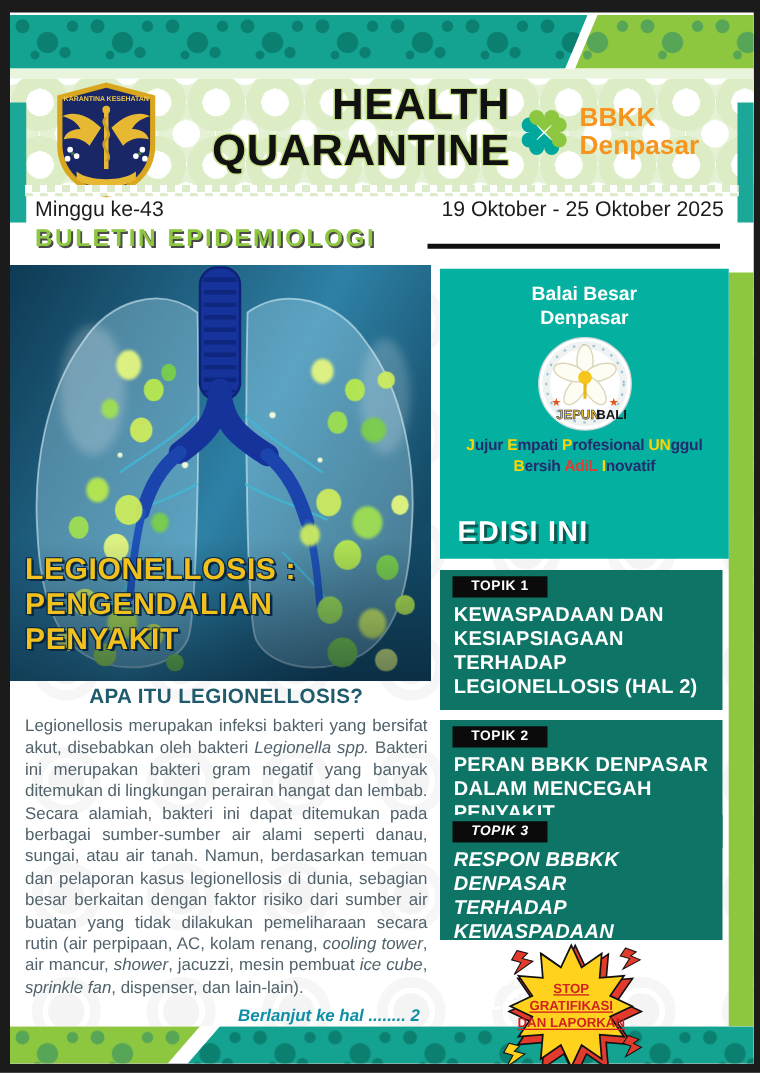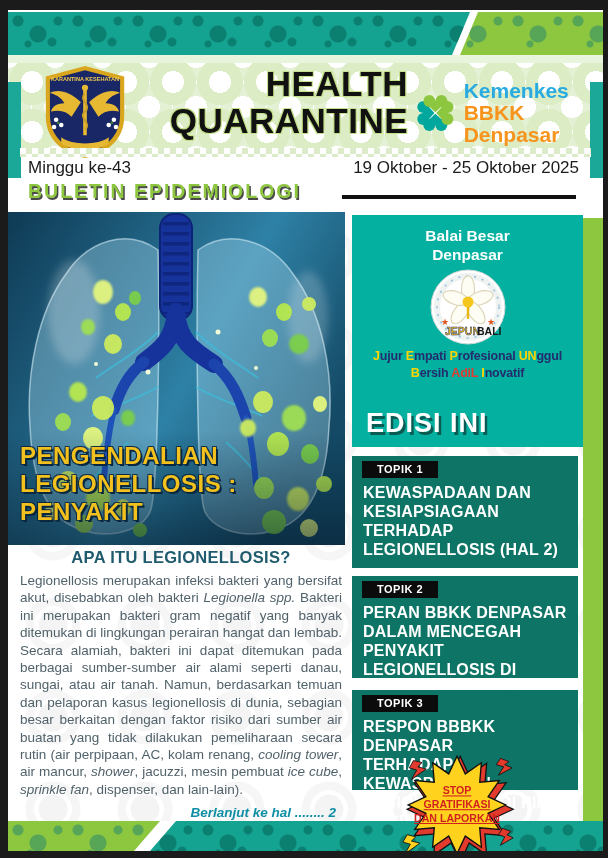--- a/index.html
+++ b/index.html
@@ -91,27 +91,27 @@
     color:var(--continuation-teal);padding-right:6px;}
 
   
   #lime-strip{position:absolute;left:575px;top:208px;width:20px;height:603px;background:var(--lime);}
   #org-box{position:absolute;left:344px;top:205px;width:231px;height:232px;background:var(--sidebar-teal);
     text-align:center;color:#fff;}
   #org-name{margin-top:11px;font-size:15.5px;font-weight:800;line-height:19px;}
   #jepun-logo{margin:5px auto 3px auto;width:76px;height:76px;}
   .motto-line{font-size:12.5px;font-weight:800;letter-spacing:-0.2px;line-height:17px;}
   .seg-y{color:var(--motto-yellow);} .seg-n{color:var(--motto-navy);} .seg-r{color:var(--motto-red);}
-  #edition-label{position:absolute;left:14px;bottom:8px;font-size:27px;font-weight:800;letter-spacing:1px;
+  #edition-label{position:absolute;left:14px;bottom:8px;font-size:23px;font-weight:800;letter-spacing:1px;
     color:#ffffff;text-shadow:2.5px 2.5px 0 rgba(20,20,20,.55);}
 
   .topic-box{position:absolute;left:344px;width:226px;background:var(--topic-teal);color:#fff;}
   #topic-1{top:446px;height:112px;}
   #topic-2{top:566px;height:102px;}
-  #topic-3{top:680px;height:100px;}
+  #topic-3{top:642px;height:100px;font-style:italic;}
   .topic-label{display:inline-block;margin:5px 0 5px 10px;padding:2px 15px 3px 15px;background:#0b0b0b;
     font-size:11px;font-weight:800;letter-spacing:0.5px;}
   .topic-title{padding:0 6px 8px 11px;font-size:16px;font-weight:800;line-height:19px;letter-spacing:0.2px;
     white-space:pre-line;}
 
   #sticker{position:absolute;left:390px;top:742px;width:118px;height:104px;z-index:5;}
   #sticker text{font-weight:800;fill:#D21F1F;}
 </style>
 </head>
 <body>
@@ -171,21 +171,20 @@
         <g fill="#8DC63F">
           <circle cx="19" cy="12" r="7"></circle>
             <circle cx="33" cy="12" r="7"></circle>
             <polygon points="12,12 40,12 26,25"></polygon>
           <circle cx="40" cy="19" r="7"></circle>
             <circle cx="40" cy="33" r="7"></circle>
             <polygon points="40,12 40,40 27,26"></polygon>
         </g>
       </svg>
       <div id="kemenkes-text">
-        <div id="kemenkes-name">Kemenkes</div>
         <div id="kemenkes-sub">BBKK Denpasar</div>
       </div>
     </div>
 
     <div id="checker-strip"></div>
 
     <div id="date-row">
       <span>Minggu ke-43</span>
       <span>19 Oktober - 25 Oktober 2025</span>
     </div>
@@ -269,22 +268,22 @@
           <ellipse cx="266" cy="310" rx="12" ry="12" fill="#7BCF49"></ellipse>
           <ellipse cx="301" cy="316" rx="9" ry="9" fill="#E4F67F"></ellipse>
           <circle cx="140" cy="160" r="2.5" fill="#F8FFD8"></circle>
             <circle cx="210" cy="120" r="2.5" fill="#F8FFD8"></circle>
           <circle cx="88" cy="152" r="2" fill="#F8FFD8"></circle>
             <circle cx="248" cy="156" r="2" fill="#F8FFD8"></circle>
         </g>
         <rect x="0" y="220" width="337" height="113" fill="url(#vign)"></rect>
       </svg>
       <div id="cover-headline">
+        <div>LEGIONELLOSIS :</div>
         <div>PENGENDALIAN</div>
-        <div>LEGIONELLOSIS :</div>
         <div>PENYAKIT</div>
       </div>
     </div>
 
     <div id="article">
       <div id="article-heading">APA ITU LEGIONELLOSIS?</div>
       <div id="article-body"><span>Legionellosis merupakan infeksi bakteri yang bersifat akut, disebabkan oleh bakteri </span><span class="it">Legionella spp.</span><span> Bakteri ini merupakan bakteri gram negatif yang banyak ditemukan di lingkungan perairan hangat dan lembab. Secara alamiah, bakteri ini dapat ditemukan pada berbagai sumber-sumber air alami seperti danau, sungai, atau air tanah. Namun, berdasarkan temuan dan pelaporan kasus legionellosis di dunia, sebagian besar berkaitan dengan faktor risiko dari sumber air buatan yang tidak dilakukan pemeliharaan secara rutin (air perpipaan, AC, kolam renang, </span><span class="it">cooling tower</span><span>, air mancur, </span><span class="it">shower</span><span>, jacuzzi, mesin pembuat </span><span class="it">ice cube</span><span>, </span><span class="it">sprinkle fan</span><span>, dispenser, dan lain-lain).</span></div>
       <div id="article-continuation">Berlanjut ke hal ........ 2</div>
     </div>
 

